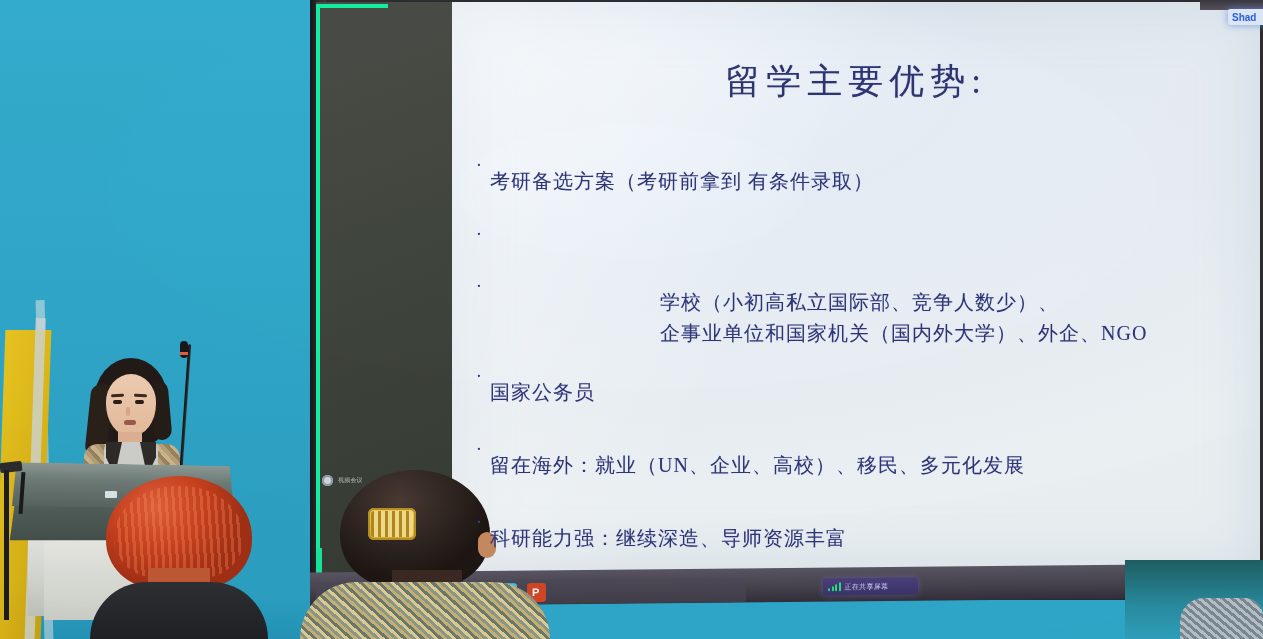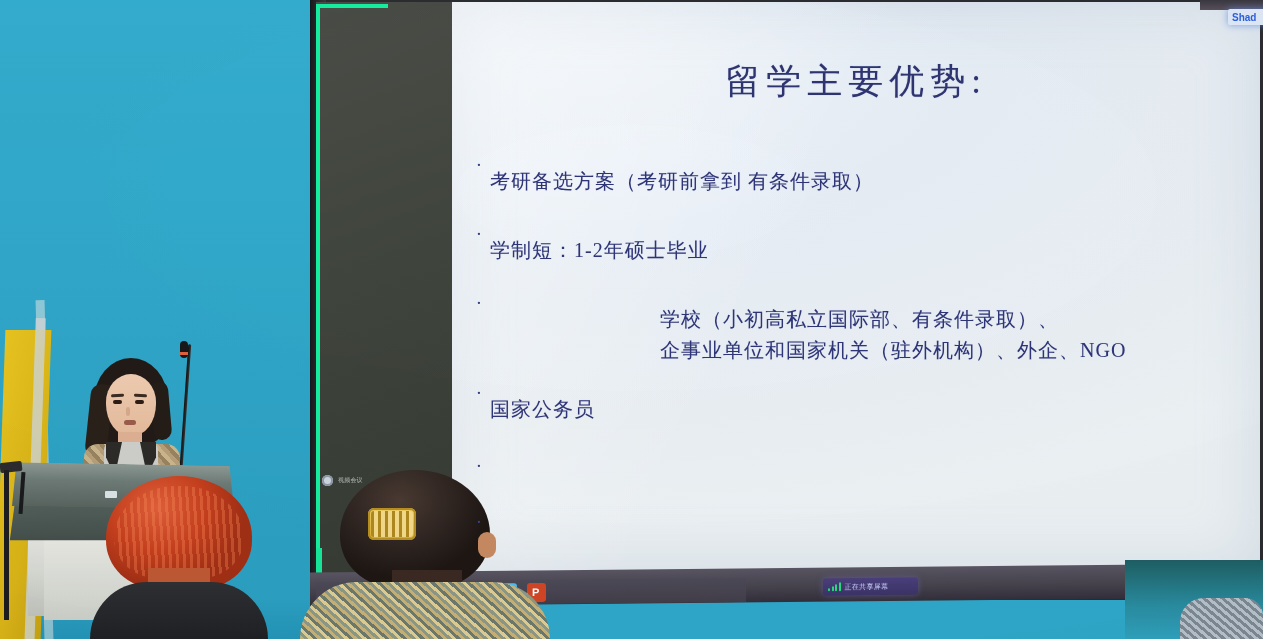--- a/index.html
+++ b/index.html
@@ -383,42 +383,43 @@
 
       <div class="bullets">
 
         <div class="bullet">
           <span class="mark">·</span>
           <span class="txt">考研备选方案（考研前拿到 有条件录取）</span>
         </div>
 
         <div class="bullet">
           <span class="mark">·</span>
-          <span class="txt">学制短：1-2年硕士毕业</span>
         </div>
 
         <div class="bullet b-tight">
           <span class="mark">·</span>
           <span class="txt">
-            <span class="sub">学校（小初高私立国际部、有条件录取）、</span>
-            <span class="sub">企事业单位和国家机关（驻外机构）、外企、NGO</span>
+            <span class="sub">学校（小初高私立国际部、竞争人数少）、</span>
+            <span class="sub">企事业单位和国家机关（国内外大学）、外企、NGO</span>
           </span>
         </div>
 
         <div class="bullet b-loose">
           <span class="mark">·</span>
           <span class="txt">国家公务员</span>
         </div>
 
         <div class="bullet b-loose">
           <span class="mark">·</span>
+          <span class="txt">留在海外：就业（UN、企业、高校）、移民、多元化发展</span>
         </div>
 
         <div class="bullet">
           <span class="mark">·</span>
+          <span class="txt">科研能力强：继续深造、导师资源丰富</span>
         </div>
 
       </div>
     </div>
   </div>
 
   <div class="top-dark-strip"></div>
   <div class="shadow-badge">
     <span>Shad</span>
   </div>

